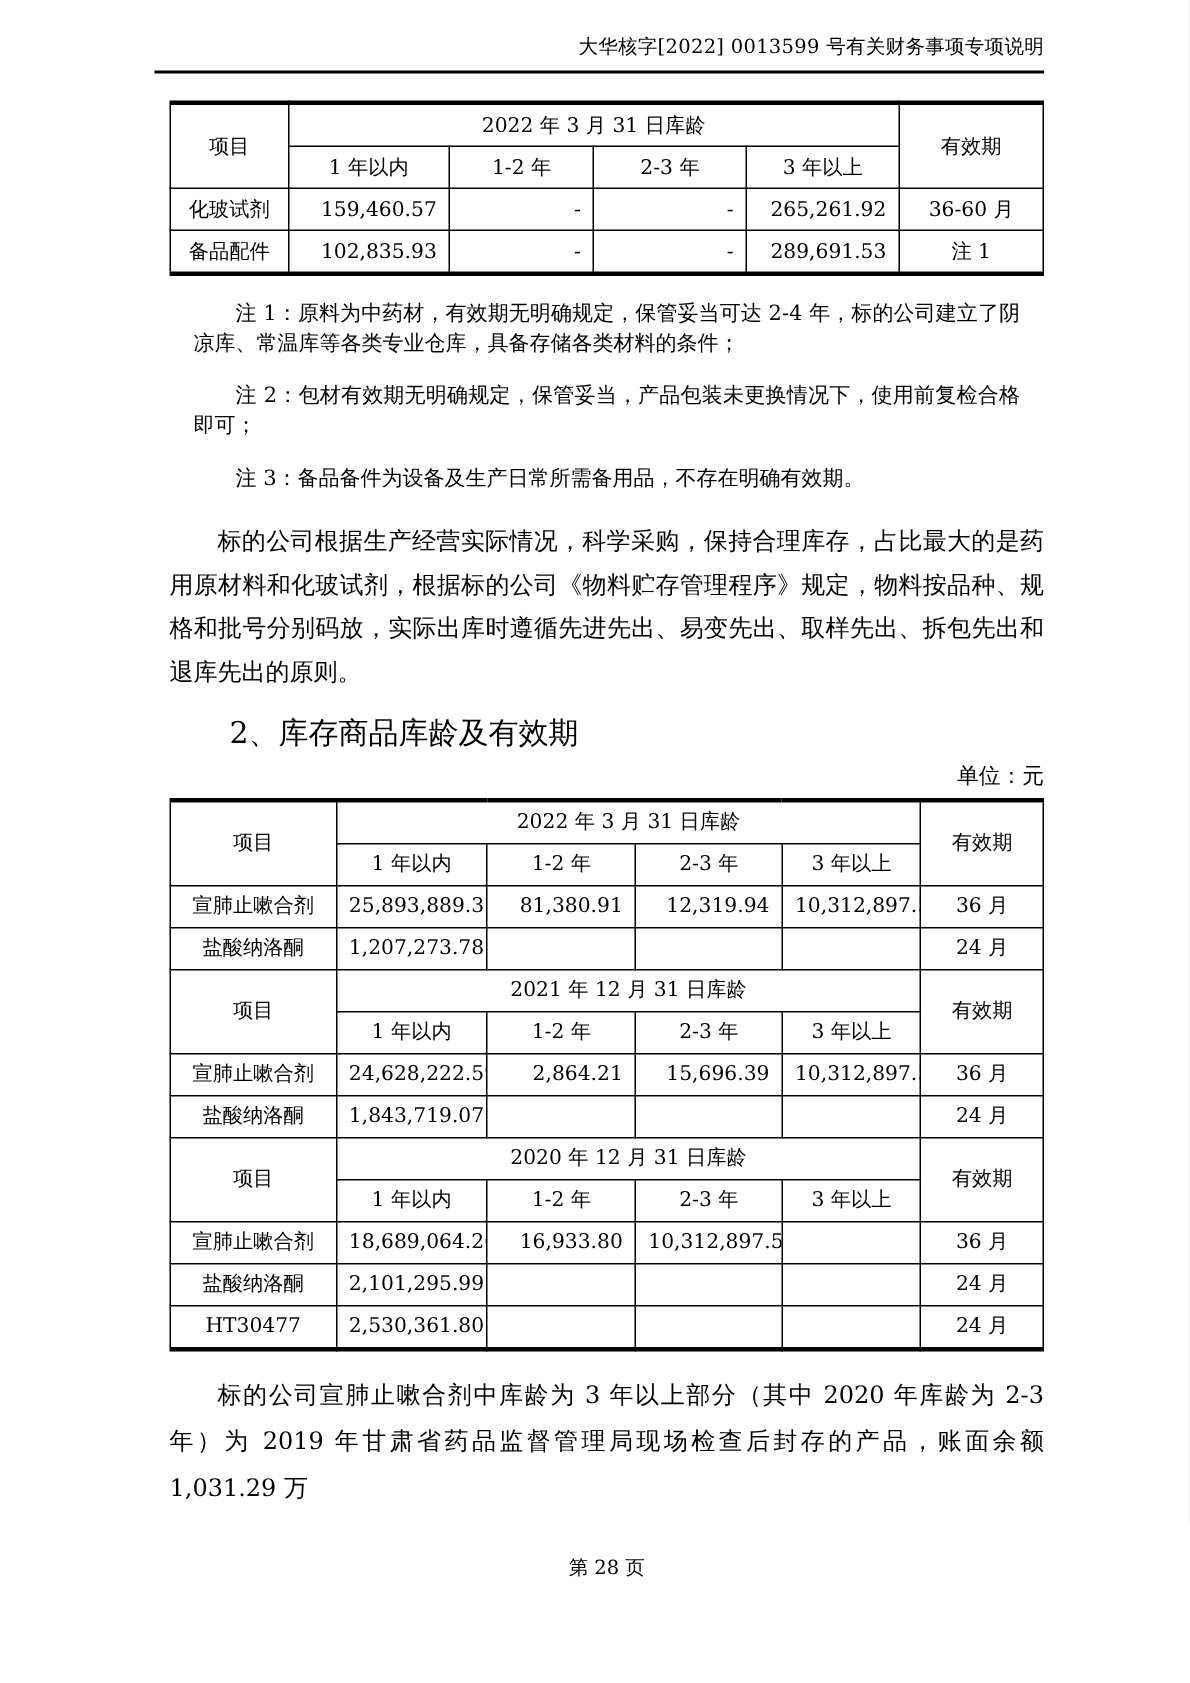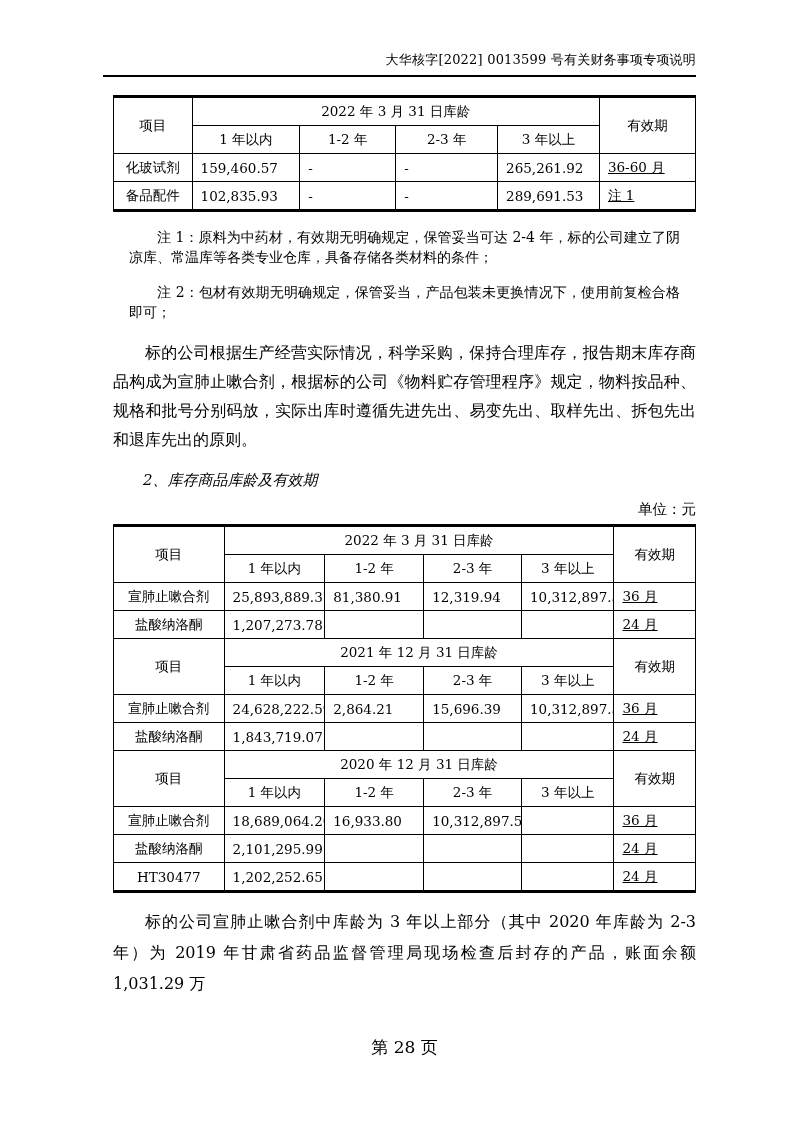--- a/index.html
+++ b/index.html
@@ -1,48 +1,48 @@
 <!DOCTYPE html>
 <html><head>
 <meta charset="utf-8">
 <style>
   html,body { margin:0; padding:0; background:#e8e8e8; }
   .page {
     width:793px; height:1122px; background:#ffffff; margin:0 auto;
     font-family:"DejaVu Serif","Liberation Serif",serif;
     color:#000; position:relative; box-sizing:border-box;
-    padding:52px 97px 0 113px; overflow:hidden;
+    padding:24px 97px 0 113px; overflow:hidden;
   }
   .doc-header { text-align:right; font-size:13px; line-height:16px; letter-spacing:0.2px; }
   .header-rule { border:0; border-bottom:2px solid #000; margin:7px 0 0 -10px; }
 
   table.age-table {
     width:100%; border-collapse:collapse; table-layout:fixed;
     font-size:13.5px; margin-top:18px;
     border-top:3px solid #000; border-bottom:3px solid #000;
   }
   table.age-table th, table.age-table td {
     border:1px solid #000; padding:0 8px; height:27px; overflow:hidden; white-space:nowrap;
   }
   table.age-table { border-left:1.5px solid #000; border-right:1.5px solid #000; }
   .hcell { font-weight:normal; text-align:center; font-size:13.5px; }
   td.c-item { text-align:center; }
-  td.c-num  { }
-  td.c-valid{ text-align:left;text-decoration:underline; }
+  td.c-num  { text-align:right; }
+  td.c-valid{ text-align:center; }
 
   .note { margin:16px; text-indent:2em; font-size:14px; line-height:19.5px; text-align:justify; }
   .notes-block { margin-top:8px; }
   .body-para { margin:0; text-indent:2em; font-size:16px; line-height:29px; text-align:justify; }
   .para-block { margin-top:11px; }
-  .section-heading { margin:14px 0 0 0; text-indent:2em; font-size:15px; line-height:24px;font-style:italic; }
+  .section-heading { margin:14px 0 0 0; text-indent:2em; font-size:20px; line-height:24px; }
   .unit-line { text-align:right; font-size:14.5px; margin-top:8px; }
   #inventory-table { margin-top:5px; }
   .closing-block { margin-top:13px; }
   .closing-block .body-para { line-height:31px; }
-  .doc-footer { position:absolute; left:113px; right:97px; top:1036px; text-align:center; font-size:17px; }
+  .doc-footer { position:absolute; left:113px; right:97px; top:1036px; text-align:center; font-size:13px; }
 </style>
 </head>
 <body>
 
 <div class="page">
 
   <div class="doc-header">大华核字[2022] 0013599 号有关财务事项专项说明</div>
   <hr class="header-rule">
 
   <table class="age-table" id="materials-table">
@@ -81,24 +81,25 @@
           <td class="c-num">-</td>
           <td class="c-num">289,691.53</td>
           <td class="c-valid">注 1</td>
         </tr>
       </tbody>
   </table>
 
   <div class="notes-block">
     <p class="note">注 1：原料为中药材，有效期无明确规定，保管妥当可达 2-4 年，标的公司建立了阴凉库、常温库等各类专业仓库，具备存储各类材料的条件；</p>
     <p class="note">注 2：包材有效期无明确规定，保管妥当，产品包装未更换情况下，使用前复检合格即可；</p>
+    <p class="note">注 3：备品备件为设备及生产日常所需备用品，不存在明确有效期。</p>
   </div>
 
   <div class="para-block">
-    <p class="body-para">标的公司根据生产经营实际情况，科学采购，保持合理库存，报告期末库存商品构成为宣肺止嗽合剂，根据标的公司《物料贮存管理程序》规定，物料按品种、规格和批号分别码放，实际出库时遵循先进先出、易变先出、取样先出、拆包先出和退库先出的原则。</p>
+    <p class="body-para">标的公司根据生产经营实际情况，科学采购，保持合理库存，占比最大的是药用原材料和化玻试剂，根据标的公司《物料贮存管理程序》规定，物料按品种、规格和批号分别码放，实际出库时遵循先进先出、易变先出、取样先出、拆包先出和退库先出的原则。</p>
   </div>
 
   <p class="section-heading">2、库存商品库龄及有效期</p>
 
 
   <div class="unit-line">单位：元</div>
 
   <table class="age-table" id="inventory-table">
     <colgroup>
       <col style="width:19%">
@@ -185,21 +186,21 @@
         <tr>
           <td class="c-item">盐酸纳洛酮</td>
           <td class="c-num">2,101,295.99</td>
           <td class="c-num"></td>
           <td class="c-num"></td>
           <td class="c-num"></td>
           <td class="c-valid">24 月</td>
         </tr>
         <tr>
           <td class="c-item">HT30477</td>
-          <td class="c-num">1,202,252.65</td>
+          <td class="c-num">2,530,361.80</td>
           <td class="c-num"></td>
           <td class="c-num"></td>
           <td class="c-num"></td>
           <td class="c-valid">24 月</td>
         </tr>
       </tbody>
   </table>
 
   <div class="closing-block">
     <p class="body-para">标的公司宣肺止嗽合剂中库龄为 3 年以上部分（其中 2020 年库龄为 2-3 年）为 2019 年甘肃省药品监督管理局现场检查后封存的产品，账面余额 1,031.29 万</p>

